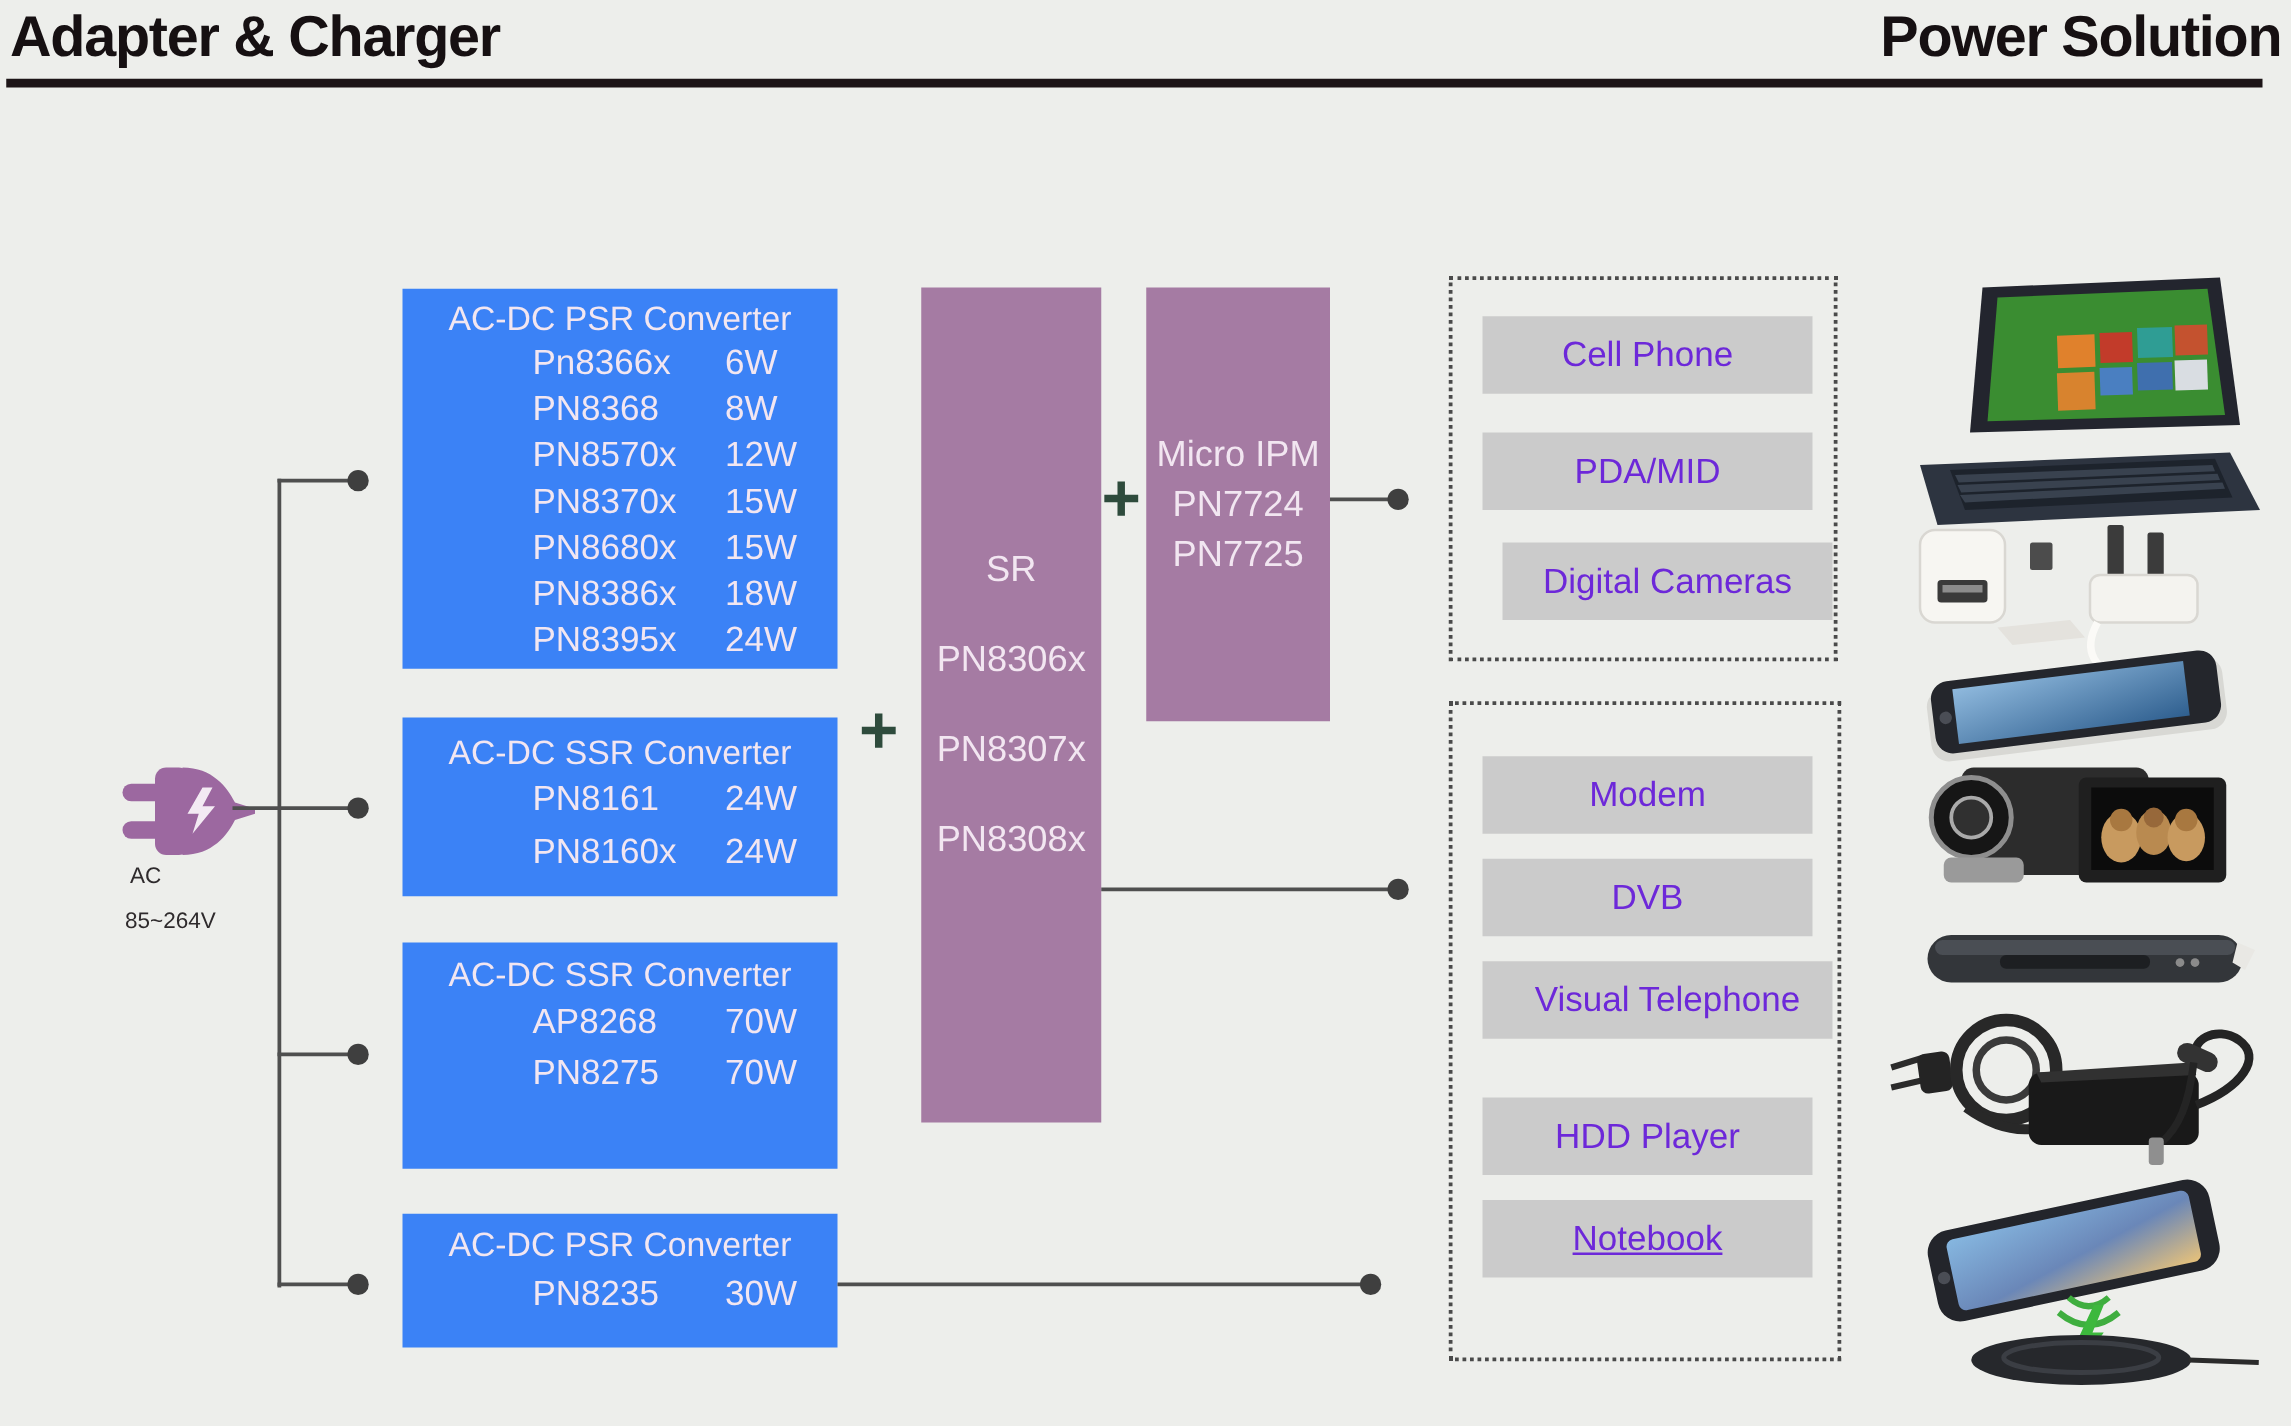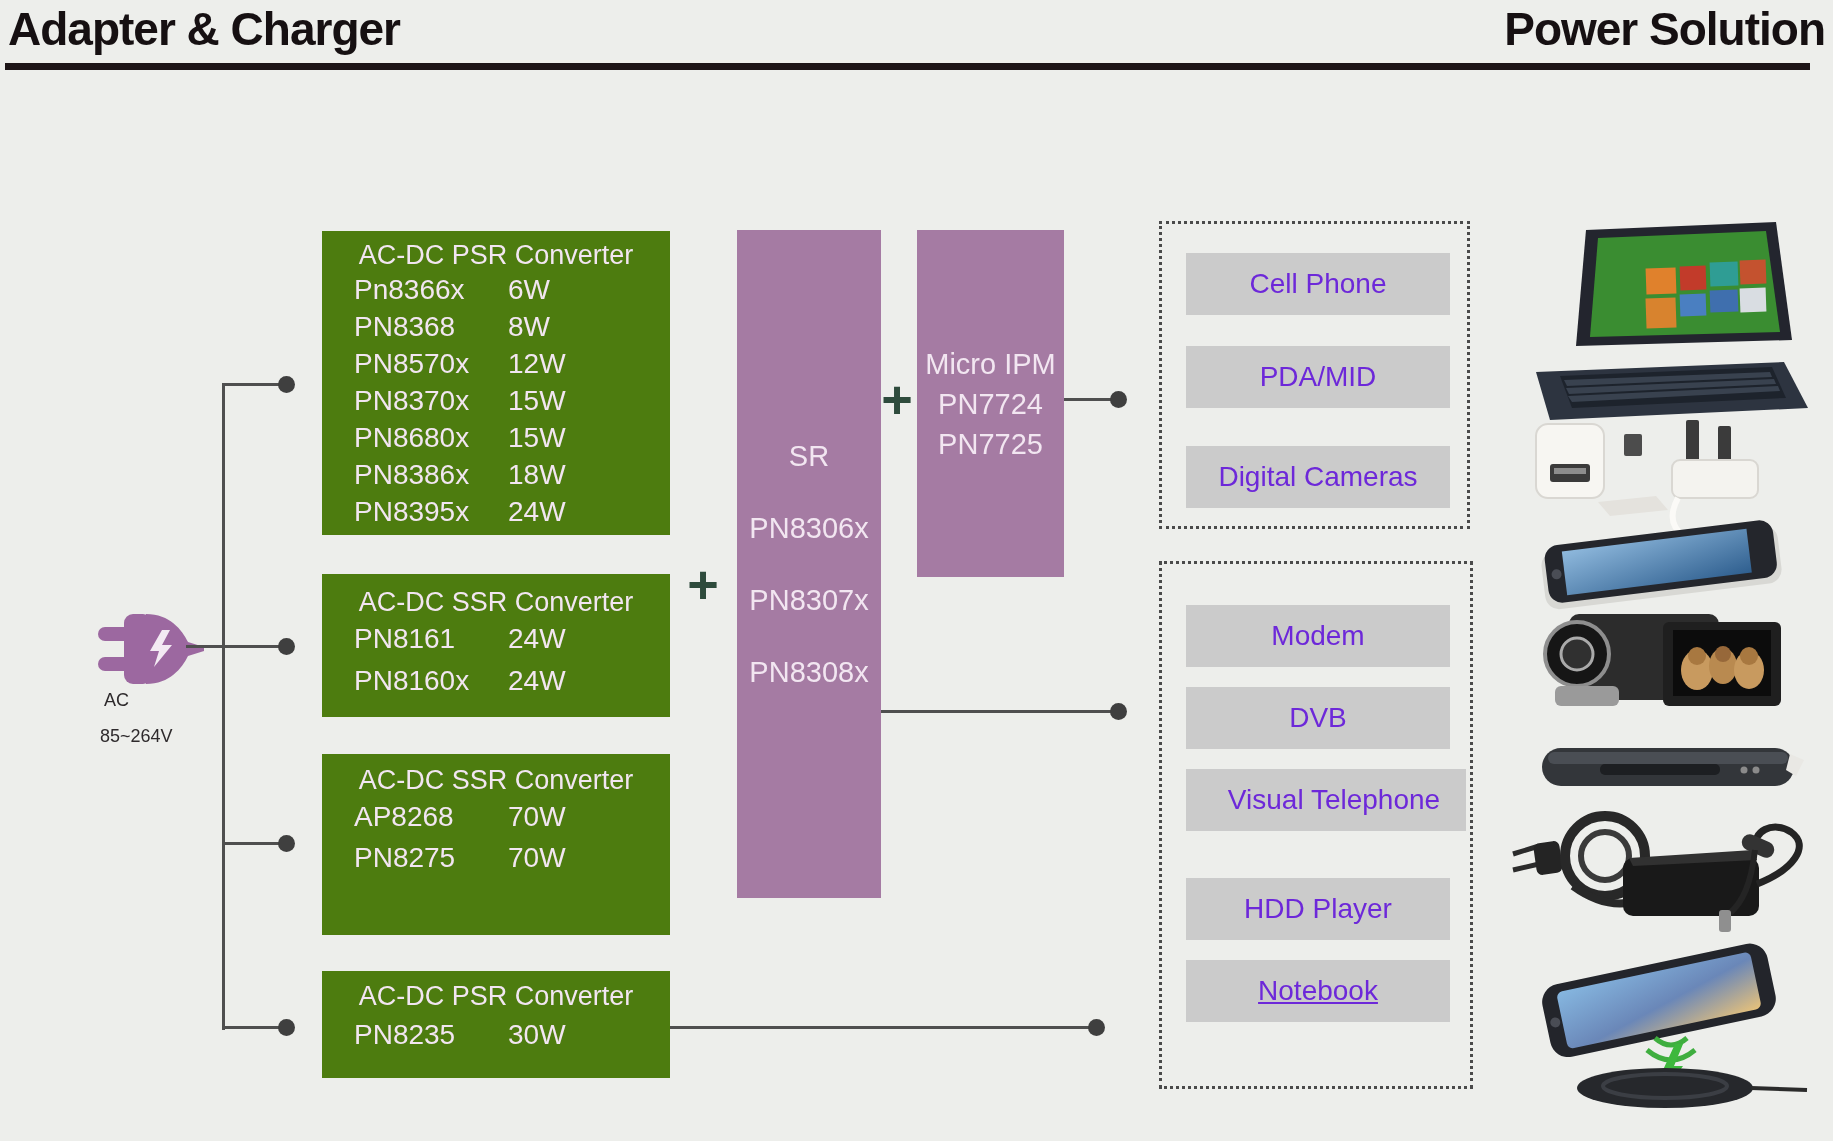--- a/index.html
+++ b/index.html
@@ -7,25 +7,25 @@
     position:relative;width:1833px;height:1141px;overflow:hidden;
     background:#edeeeb;font-family:"Liberation Sans",sans-serif;
   }
   
   .title{position:absolute;top:2px;font-size:46px;font-weight:bold;color:#161012;letter-spacing:-1px;}
   .title-left{left:8px;}
   .title-right{right:8px;}
   .header-rule{position:absolute;left:5px;top:63px;width:1805px;height:7px;background:#1d1517;}
   
   .pblock{
-    position:absolute;background:#4d7c0f;color:#f2e6f1;
+    position:absolute;background:#3b82f6;color:#f2e6f1;
   }
   .pblock .block-title{text-align:center;font-size:27px;padding-top:9px;}
   .part-row{display:flex;font-size:28px;line-height:37px;}
-  .part-name{margin-left:32px;width:154px;}
+  .part-name{margin-left:104px;width:154px;}
   .rows-loose .part-row{line-height:42px;}
   .rows-mid .part-row{line-height:41px;}
   .rows-one .part-row{line-height:46px;}
   .center-col{
     position:absolute;background:#a57ba3;color:#f2e6f1;display:flex;
     flex-direction:column;align-items:center;justify-content:center;
     font-size:29px;line-height:40px;text-align:center;
   }
   .plus{
     position:absolute;width:46px;text-align:center;font-size:54px;
@@ -158,21 +158,21 @@
   <div class="cline" style="left:1064px;top:398px;width:48px;height:3px;"></div>
   <div class="dot" style="left:1110px;top:391px;"></div>
   <div class="cline" style="left:881px;top:710px;width:230px;height:3px;"></div>
   <div class="dot" style="left:1110px;top:703px;"></div>
   <div class="cline" style="left:670px;top:1026px;width:420px;height:3px;"></div>
   <div class="dot" style="left:1088px;top:1019px;"></div>
 
   <div class="dotted-group" style="left:1159px;top:221px;width:305px;height:302px;">
     <div class="app-box" style="top:29px;">Cell Phone</div>
     <div class="app-box" style="top:122px;">PDA/MID</div>
-    <div class="app-box" style="top:222px;">Digital Cameras</div>
+    <div class="app-box" style="top:210px;margin-left:16px;">Digital Cameras</div>
   </div>
 
   <div class="dotted-group" style="left:1159px;top:561px;width:308px;height:522px;">
     <div class="app-box" style="top:41px;">Modem</div>
     <div class="app-box" style="top:123px;">DVB</div>
     <div class="app-box" style="top:205px;padding-left:16px;">Visual Telephone</div>
     <div class="app-box" style="top:314px;">HDD Player</div>
     <div class="app-box" style="top:396px;text-decoration:underline;">Notebook</div>
   </div>
 

